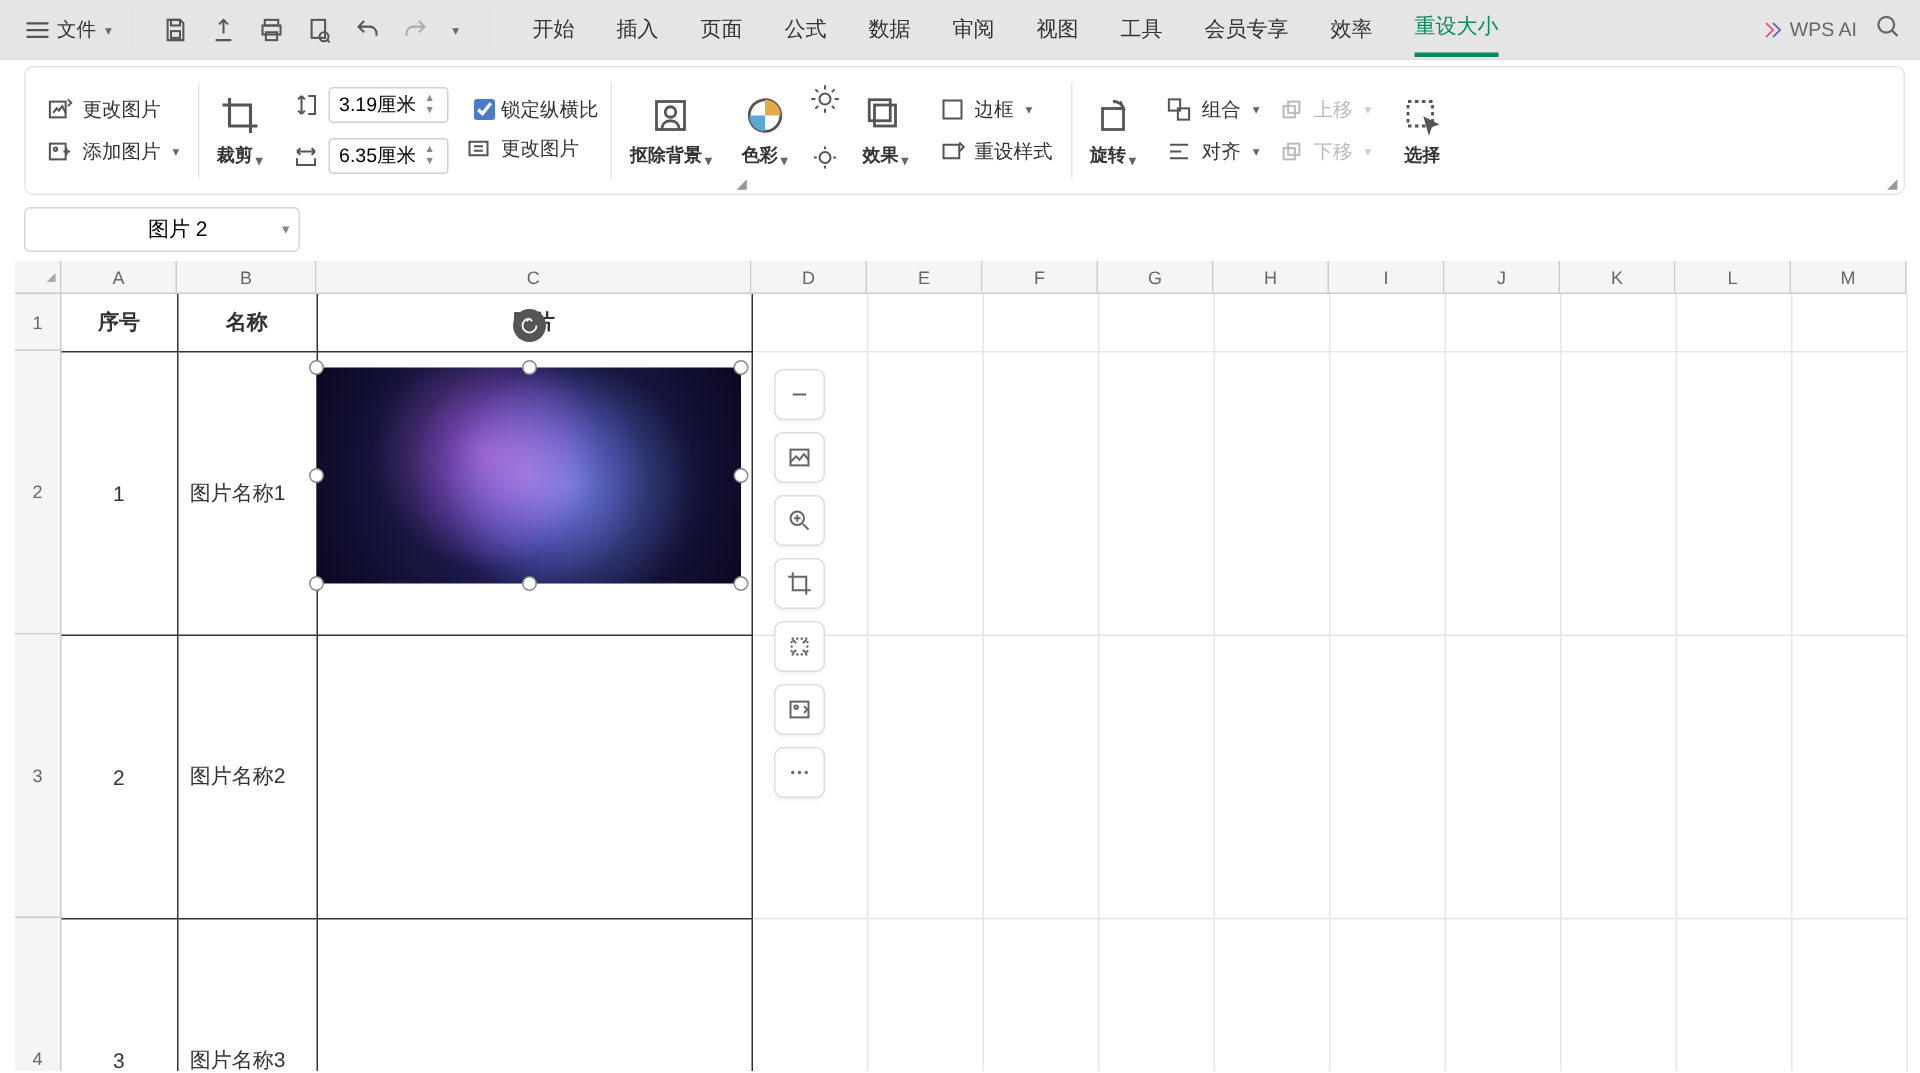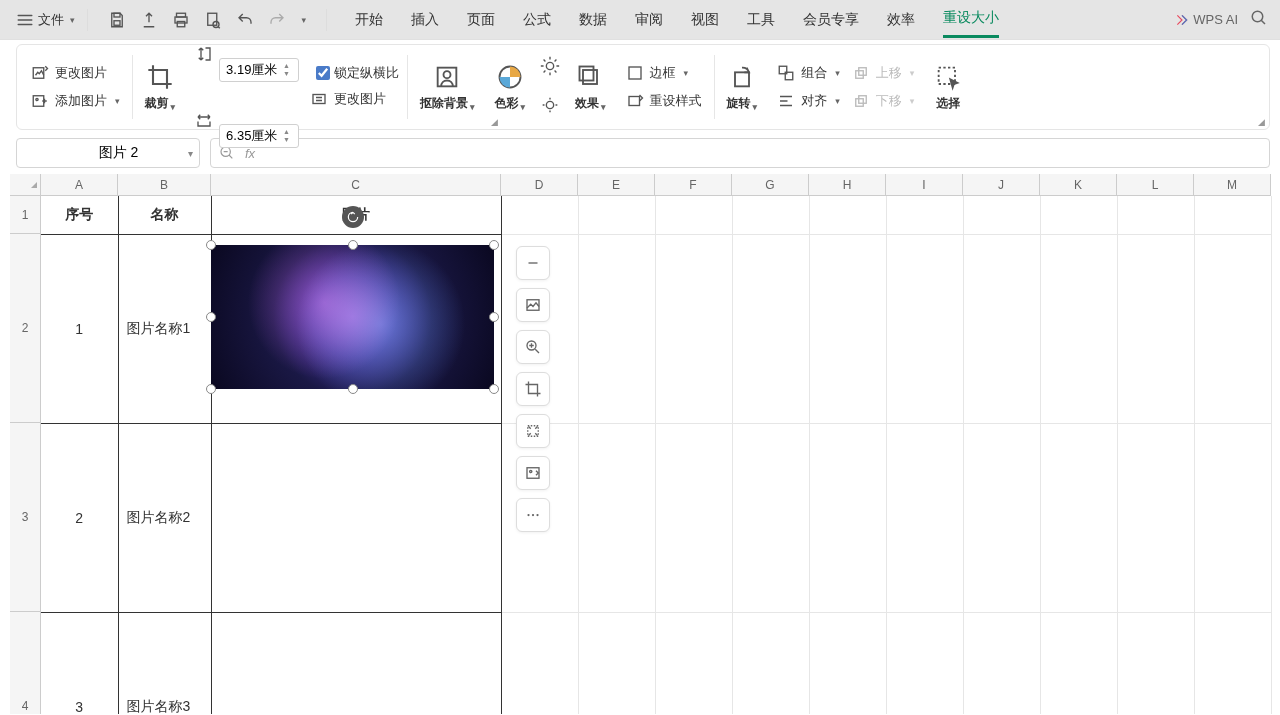--- a/index.html
+++ b/index.html
@@ -79,21 +79,21 @@
       gap: 4px;
     }
     .rg-sep { width: 1px; background: #e6e6e6; margin: 4px 2px; }
     .rg-col { display: flex; flex-direction: column; justify-content: center; gap: 6px; }
     .rg-item { display: flex; align-items: center; gap: 6px; cursor: pointer; padding: 2px 4px; border-radius: 3px; }
     .rg-item.disabled { color: #bbb; cursor: default; }
     .icon-sm { width: 18px; height: 18px; display: inline-flex; align-items: center; justify-content: center; }
     .icon-sm svg { width: 18px; height: 18px; }
     .caret-sm { font-size: 9px; color: #666; margin-left: 2px; }
     
-    .size-input-wrap { display: flex; align-items: center; margin-top: 32px; }
+    .size-input-wrap { display: flex; align-items: center; }
     .size-input {
       width: 80px;
       height: 24px;
       border: 1px solid #d0d0d0;
       border-radius: 3px;
       padding: 0 6px;
       font-size: 13px;
       background: #fff;
     }
     .spinner-btns { display: flex; flex-direction: column; margin-left: -20px; }
@@ -635,29 +635,20 @@
         </svg>
       </span>
     <span class="label">选择</span>
   </div>
 </div>
 
 <div class="name-formula-row">
   <div class="name-box">
     <input value="图片 2" style="">
     <span class="nb-caret">▾</span>
-  </div>
-  <div class="formula-bar">
-    <span class="zoom-out-icon">
-        <svg width="16" height="16" viewBox="0 0 24 24" fill="none" stroke="#999" stroke-width="1.8">
-          <circle cx="10" cy="10" r="7"></circle>
-          <path d="M7 10h6M15 15l5 5"></path>
-        </svg>
-      </span>
-    <span class="fx-icon">fx</span>
   </div>
 </div>
 
 <div class="sheet-area">
   <div class="col-headers">
     <div class="row-header-spacer"></div>
     <div class="col-header col-A">A</div>
     <div class="col-header col-B">B</div>
     <div class="col-header col-C">C</div>
     <div class="col-header col-DtoM">D</div>

